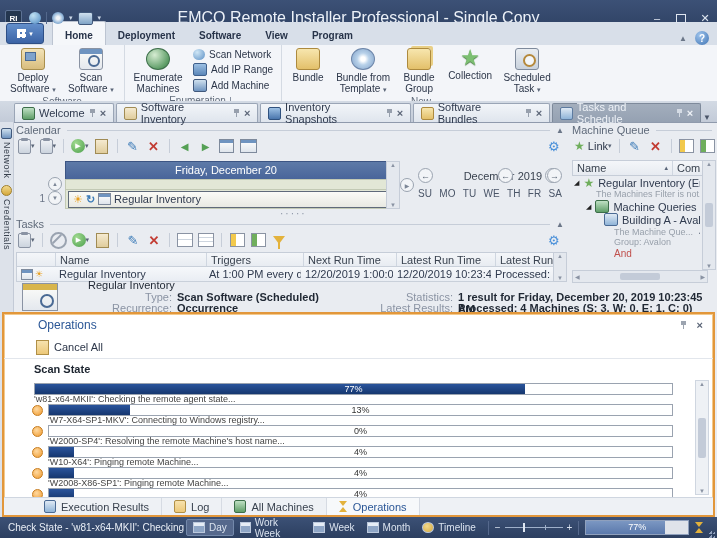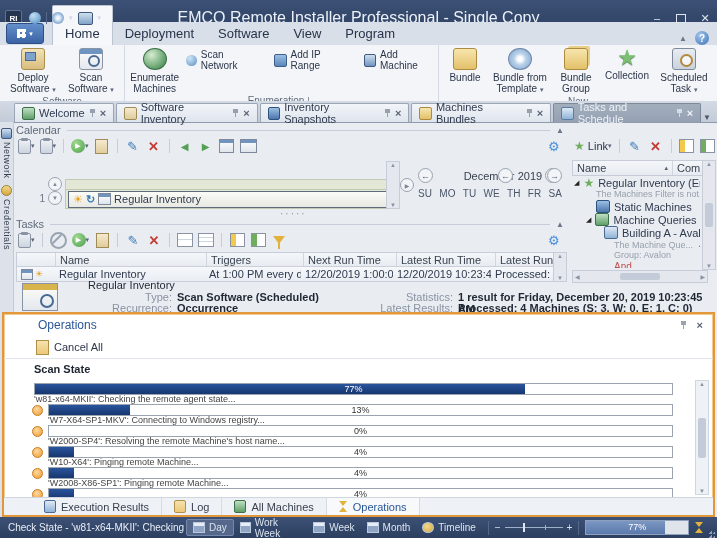--- a/index.html
+++ b/index.html
@@ -31,21 +31,21 @@
   .ribbon-tabs{position:absolute;left:0;top:22px;right:0;height:23px;background:#d8dfe9;
     display:flex;align-items:flex-end;}
   .app-btn{width:36px;height:19px;margin:0 8px 1px 6px;border-radius:3px;
     background:linear-gradient(#638fcb,#3b63a5);border:1px solid #2e4f86;
     display:flex;align-items:center;justify-content:center;gap:3px;color:#fff;}
   .app-grid{width:9px;height:9px;background:
      linear-gradient(#fff,#fff) 0 0/4px 4px no-repeat,
      linear-gradient(#cfe،#fff) ;background:
      repeating-linear-gradient(90deg,#fff 0 3px,transparent 3px 5px),
      repeating-linear-gradient(#fff 0 3px,transparent 3px 5px);}
-  .rtab{padding:20px 12px 4px;color:#273349;font-size:13px;}
+  .rtab{padding:8px 12px 4px;color:#273349;font-size:10px;font-weight:bold;}
   .rtab.active{background:#f5f7fa;border:1px solid #bcc4d1;border-bottom:none;border-radius:2px 2px 0 0;}
   .ribbon-right{margin-left:auto;display:flex;align-items:center;gap:8px;padding-right:8px;color:#6a7florida;}
   .help-btn{width:14px;height:14px;border-radius:50%;background:radial-gradient(circle at 35% 30%,#9fc4ec,#3f74b4);
     color:#fff;font-size:10px;font-weight:bold;display:flex;align-items:center;justify-content:center;}
   .chev-up{font-size:8px;color:#6b7avia88;color:#6b7688;}
 
   .ribbon-body{position:absolute;left:0;top:45px;right:0;height:56px;background:#f3f5f9;
     border-bottom:1px solid #c9d0da;display:flex;}
   .rgroup{display:flex;flex-direction:column;border-right:1px solid #d4dae3;padding:2px 4px 0;}
   .rgroup-content{display:flex;flex:1;align-items:flex-start;}
@@ -58,21 +58,21 @@
   .ic-scan{background:linear-gradient(#fdfdf9,#e4e8ee);border:1px solid #8a93a3;position:relative;}
   .ic-scan::before{content:"";position:absolute;left:0;top:0;right:0;height:5px;background:#6f94c0;}
   .ic-scan::after{content:"";position:absolute;right:2px;bottom:2px;width:8px;height:8px;border:2px solid #4a6a94;border-radius:50%;}
   .ic-globe{background:radial-gradient(circle at 35% 30%,#cdeawd,#6db06d);background:radial-gradient(circle at 35% 30%,#d6ecd2,#5f9e68 70%,#3f7a4c);border-radius:50%;border:1px solid #3c6e49;}
   .ic-bundle{background:linear-gradient(#f7e6ae,#e3c06a);border:1px solid #ad8a3e;}
   .ic-cd{background:radial-gradient(circle at 50% 50%,#fff 15%,#b9d2ea 40%,#7d9ec6);border-radius:50%;border:1px solid #6b84a8;}
   .ic-bgroup{background:linear-gradient(#f7e6ae,#e3c06a);border:1px solid #ad8a3e;box-shadow:3px -3px 0 -1px #e9cf85;}
   .ic-star{font-size:22px;line-height:20px;color:#7cbf72;text-shadow:0 1px 1px #4c7d47;}
   .ic-task{background:linear-gradient(#e9edf2,#c9d2dd);border:1px solid #7e8a9c;position:relative;}
   .ic-task::after{content:"";position:absolute;right:2px;bottom:2px;width:9px;height:9px;border-radius:50%;background:#f3f6f9;border:2px solid #b5893c;}
-  .small-btns{display:flex;flex-direction:row;justify-content:flex-start;gap:20px;padding:2px 4px 0 6px;}
+  .small-btns{display:flex;flex-direction:column;justify-content:flex-start;gap:3px;padding:2px 4px 0 6px;}
   .rbtn-small{display:flex;align-items:center;gap:4px;font-size:10px;color:#2c3649;}
   .sic{width:12px;height:11px;border-radius:2px;display:inline-block;}
   .sic-globe{background:radial-gradient(circle at 35% 30%,#cfe6f5,#5b8fc5);border-radius:50%;}
   .sic-ip{background:linear-gradient(#9cc0e4,#5b86b8);border:1px solid #3f608c;}
   .sic-mon{background:linear-gradient(#cfe0ee,#6f94c0);border:1px solid #41597c;}
   .dd{font-size:7px;color:#5a6578;}
 
   
   .doc-tabs{position:absolute;left:0;top:101px;right:0;height:21px;
     background:linear-gradient(#d3dae4,#c3cbd8);display:flex;align-items:flex-end;padding-left:14px;border-bottom:1px solid #8f9aac;}
@@ -342,21 +342,21 @@
         <span class="tab-x">×</span>
     </div>
     <div class="dtab">
       <span class="dtab-ic" style="background:linear-gradient(#9cc0e4,#4a76ad);border:1px solid #2f517e"></span>
       <span>Inventory Snapshots</span>
         <span class="pin"></span>
         <span class="tab-x">×</span>
     </div>
     <div class="dtab">
       <span class="dtab-ic" style="background:linear-gradient(#f7e6ae,#e3c06a);border:1px solid #ad8a3e"></span>
-      <span>Machines Bundles</span>
+      <span>Software Bundles</span>
         <span class="pin"></span>
         <span class="tab-x">×</span>
     </div>
     <div class="dtab active">
       <span class="dtab-ic" style="background:linear-gradient(#dfe9f4,#8fb4d8);border:1px solid #5d7ba0"></span>
       <span>Tasks and Schedule</span>
         <span class="pin"></span>
         <span class="tab-x">×</span>
     </div>
     <span class="doc-tabs-arrow">▼</span>
@@ -403,20 +403,21 @@
     <span class="tb g-next">▶</span>
     <span class="tb">
         <span class="ic-cal"></span>
       </span>
     <span class="tb">
         <span class="ic-cal" style="width:15px"></span>
       </span>
   </div>
   <span class="g-gear abs" style="left:548px;top:139px">⚙</span>
 
+  <div class="cal-head" style="left:65px;top:161px;width:320px;height:17px">Friday, December 20</div>
   <div class="gut" style="left:20px;top:179px;width:42px;height:9px">
       <span class="circ">▲</span>
     </div>
   <div class="allday" style="left:65px;top:179px;width:320px;height:9px"></div>
   <div class="gut" style="left:20px;top:190px;width:42px;height:16px">
     <span>1</span>
     <span class="circ">▼</span>
   </div>
   <div class="ev-row" style="left:65px;top:189px;width:320px;height:18px;padding:0 2px">
     <div class="ev-bar">
@@ -446,20 +447,24 @@
   <div class="abs flex" style="left:418px;top:188px;width:144px;justify-content:space-between">
     <span class="wk">SU</span>
     <span class="wk">MO</span>
     <span class="wk">TU</span>
     <span class="wk">WE</span>
     <span class="wk">TH</span>
     <span class="wk">FR</span>
     <span class="wk">SA</span>
   </div>
 
+  <div class="sec" style="left:572px;top:124px;width:140px">
+    <span>Machine Queue</span>
+    <span class="ln"></span>
+  </div>
   <div class="tbar" style="left:574px;top:138px">
     <span class="tb"><span class="g-star">★</span>&nbsp;<span style="color:#2c3649">Link</span><span class="dd">▾</span></span>
     <span class="tsep"></span>
     <span class="tb g-pencil">✎</span>
     <span class="tb g-del">✕</span>
     <span class="tsep"></span>
     <span class="tb">
         <span class="ic-pane"></span>
       </span>
     <span class="tb">
@@ -474,24 +479,20 @@
       </div>
     <div class="th" style="width:22px;border-right:none">Com</div>
   </div>
   <div class="tree" style="left:574px;top:176px;width:126px;height:92px">
     <div class="trow">
       <span class="exp">◢</span>
       <span class="g-star">★</span>
       <span>Regular Inventory (Emb...</span>
     </div>
     <div class="tnote" style="padding-left:22px">The Machines Filter is not...</div>
-    <div class="trow" style="padding-left:22px">
-      <span class="tic tic-drawer"></span>
-      <span>Static Machines</span>
-    </div>
     <div class="trow" style="padding-left:12px">
       <span class="exp">◢</span>
       <span class="tic tic-q"></span>
       <span>Machine Queries (N...</span>
     </div>
     <div class="trow" style="padding-left:30px">
       <span class="tic tic-doc"></span>
       <span>Building A - Aval...</span>
     </div>
     <div class="tnote flex" style="padding-left:40px">

